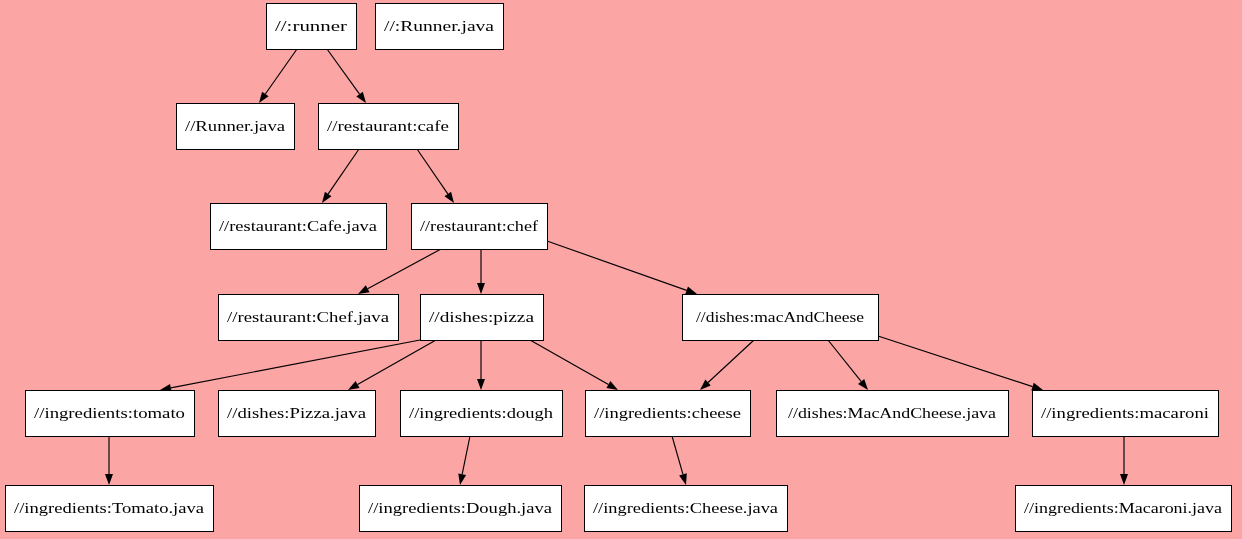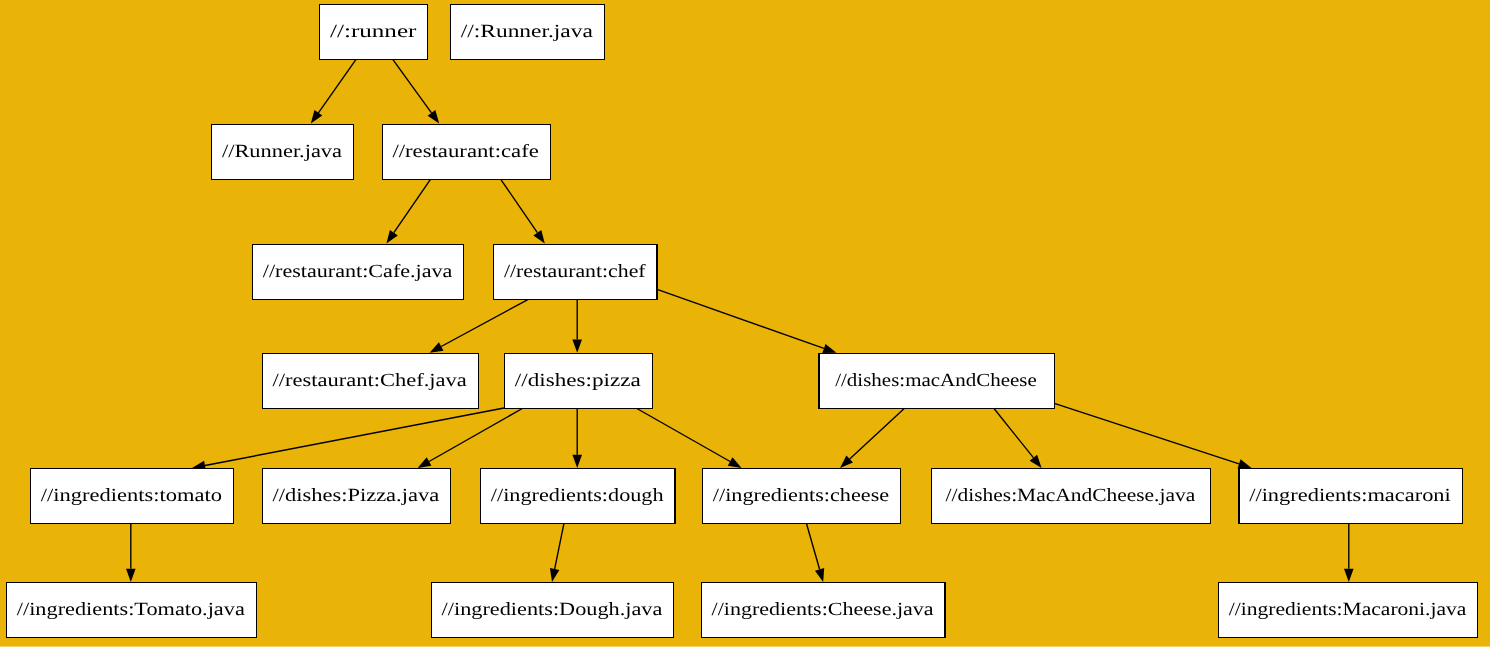--- a/index.html
+++ b/index.html
@@ -8,21 +8,21 @@
     padding: 0;
     background: #ffffff;
   }
   body {
     font-family: "Liberation Serif", "DejaVu Serif", serif;
   }
   #graph-canvas {
     position: relative;
     width: 1242px;
     height: 539px;
-    background: #eab308;
+    background: #fca5a5;
     overflow: hidden;
   }
   svg.graph-svg {
     position: absolute;
     top: 0;
     left: 0;
     width: 1242px;
     height: 539px;
     display: block;
   }

